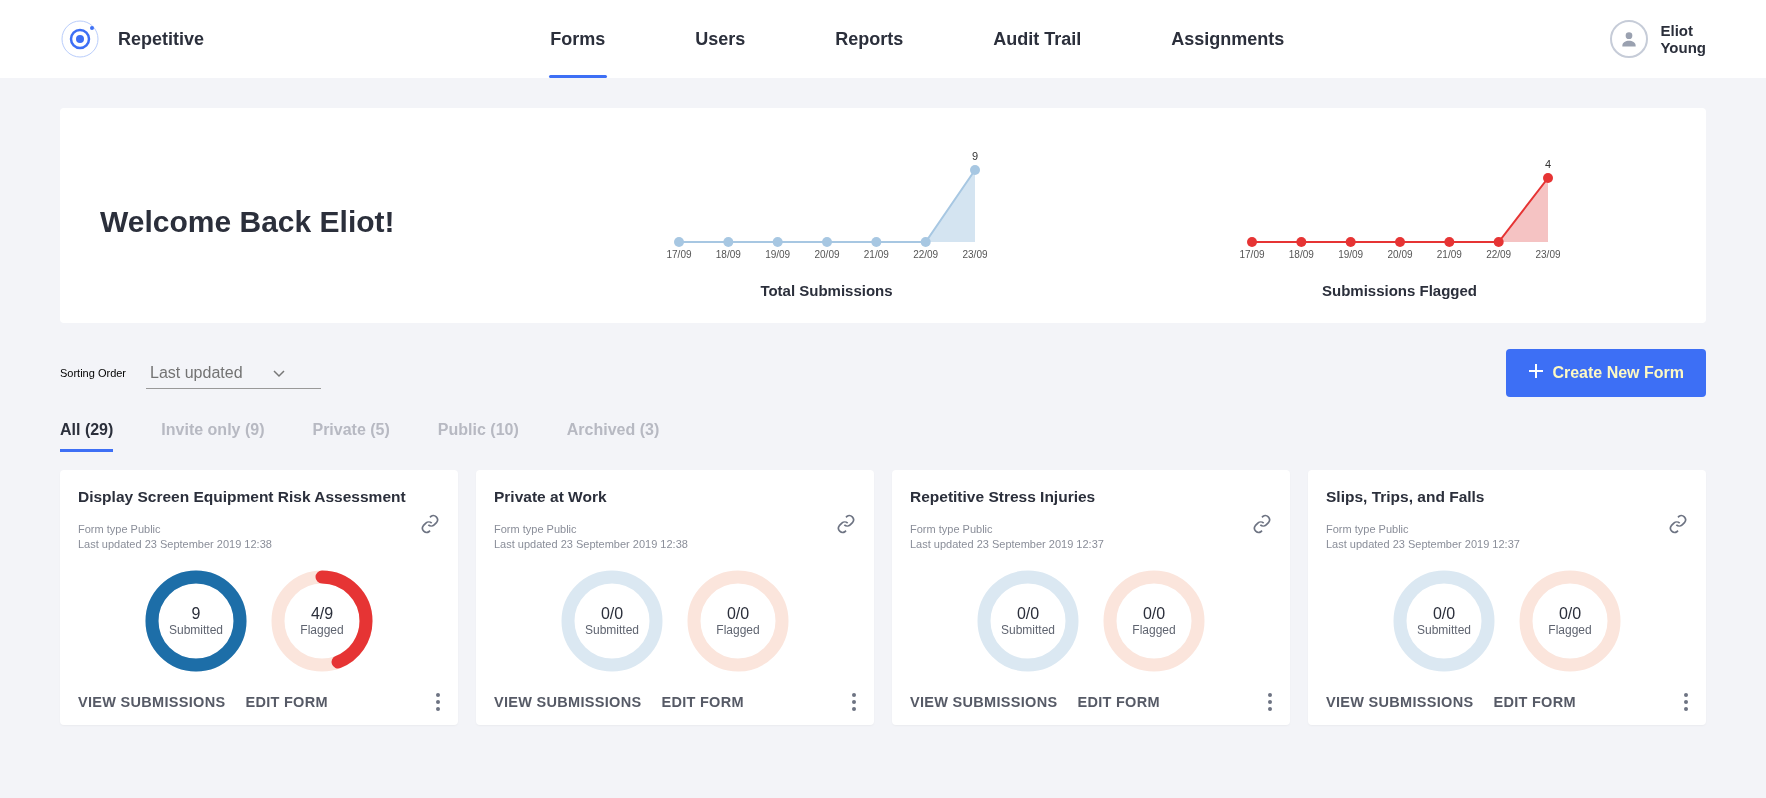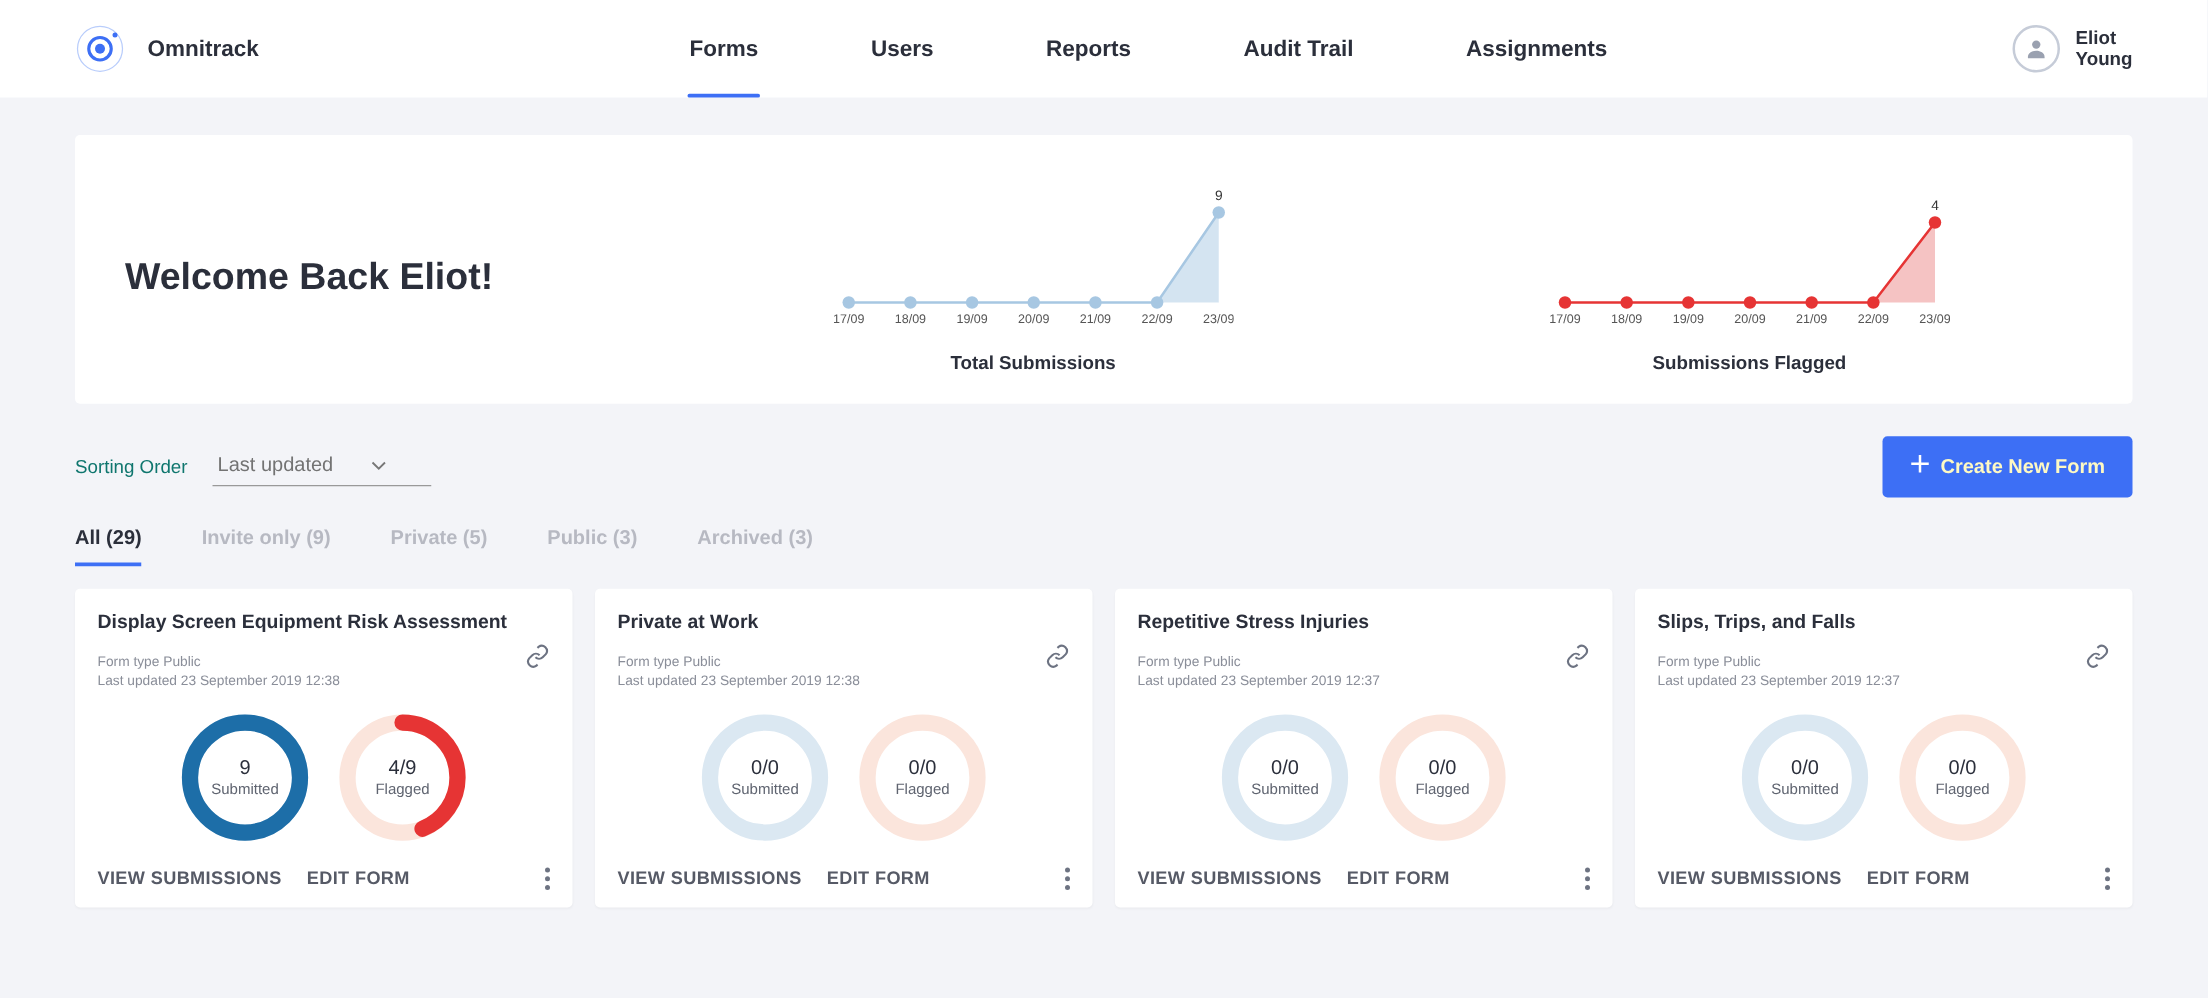--- a/index.html
+++ b/index.html
@@ -20,21 +20,21 @@
   .main { padding: 30px 60px; }
   .hero { background:#fff; border-radius:4px; padding: 36px 40px 24px 40px; display:flex; align-items:center; gap:40px; }
   .welcome { font-size:30px; font-weight:700; color:#2b2f3b; flex:0 0 420px; }
   .chart-wrap { flex:1; display:flex; flex-direction:column; align-items:center; }
   .chart-title { font-size:15px; font-weight:600; margin-top:8px; color:#2b2f3b; }
   svg.mini-chart { width:320px; height:130px; }
 
   
   .controls { display:flex; align-items:center; justify-content:space-between; margin-top:26px; }
   .sort-block { display:flex; align-items:center; gap:20px; }
-  .sort-label { font-size:15px; color:#0f766e; }
+  .sort-label { font-size:11px; color:#000000; }
   .sort-select { font-size:16px; color:#737373; border:none; border-bottom:1px solid #999; background:transparent; padding:6px 36px 6px 4px; cursor:pointer; position:relative; display:flex; align-items:center; gap:30px; }
   .sort-select .chev { color:#888; }
   .btn-create { background:#3d6ff5; color:#fef9c3; border:none; border-radius:4px; padding:14px 22px; font-size:16px; font-weight:600; display:flex; align-items:center; gap:8px; cursor:pointer; }
 
   
   .filters { display:flex; gap:48px; margin-top:24px; padding-bottom:6px; }
   .filter-tab { font-size:16px; color:#b7b9c2; font-weight:600; cursor:pointer; padding-bottom:10px; }
   .filter-tab.active { color:#2b2f3b; font-weight:700; border-bottom:3px solid #3d6ff5; }
 
   
@@ -58,21 +58,21 @@
 <body>
 
 <div class="topnav">
   <div class="brand">
     <svg width="40" height="40" viewBox="0 0 40 40">
       <circle cx="20" cy="20" r="18" fill="none" stroke="#b9cdfb" stroke-width="1"></circle>
       <circle cx="20" cy="20" r="9" fill="none" stroke="#3d6ff5" stroke-width="2.5"></circle>
       <circle cx="20" cy="20" r="4" fill="#3d6ff5"></circle>
       <circle cx="32" cy="9" r="2" fill="#3d6ff5"></circle>
     </svg>
-    <span class="brand-text">Omnitrack</span>
+    <span class="brand-text">Repetitive</span>
   </div>
   <div class="nav-tabs" id="nav-tabs">
       <div class="nav-tab active">Forms</div>
       <div class="nav-tab">Users</div>
       <div class="nav-tab">Reports</div>
       <div class="nav-tab">Audit Trail</div>
       <div class="nav-tab">Assignments</div>
     </div>
   <div class="user-block">
     <div class="avatar-circle">
@@ -154,21 +154,21 @@
           </svg>
       </span>
       <span>Create New Form</span>
     </button>
   </div>
 
   <div class="filters" id="filters">
       <div class="filter-tab active">All (29)</div>
       <div class="filter-tab">Invite only (9)</div>
       <div class="filter-tab">Private (5)</div>
-      <div class="filter-tab">Public (3)</div>
+      <div class="filter-tab">Public (10)</div>
       <div class="filter-tab">Archived (3)</div>
     </div>
 
   <div class="cards" id="cards">
       <div class="card">
     <div class="card-title">Display Screen Equipment Risk Assessment</div>
     <div class="card-sub">Form type Public</div>
     <div class="card-sub">Last updated 23 September 2019 12:38</div>
     <div class="link-icon">
       <svg width="20" height="20" viewBox="0 0 24 24" fill="none" stroke="currentColor" stroke-width="2">

